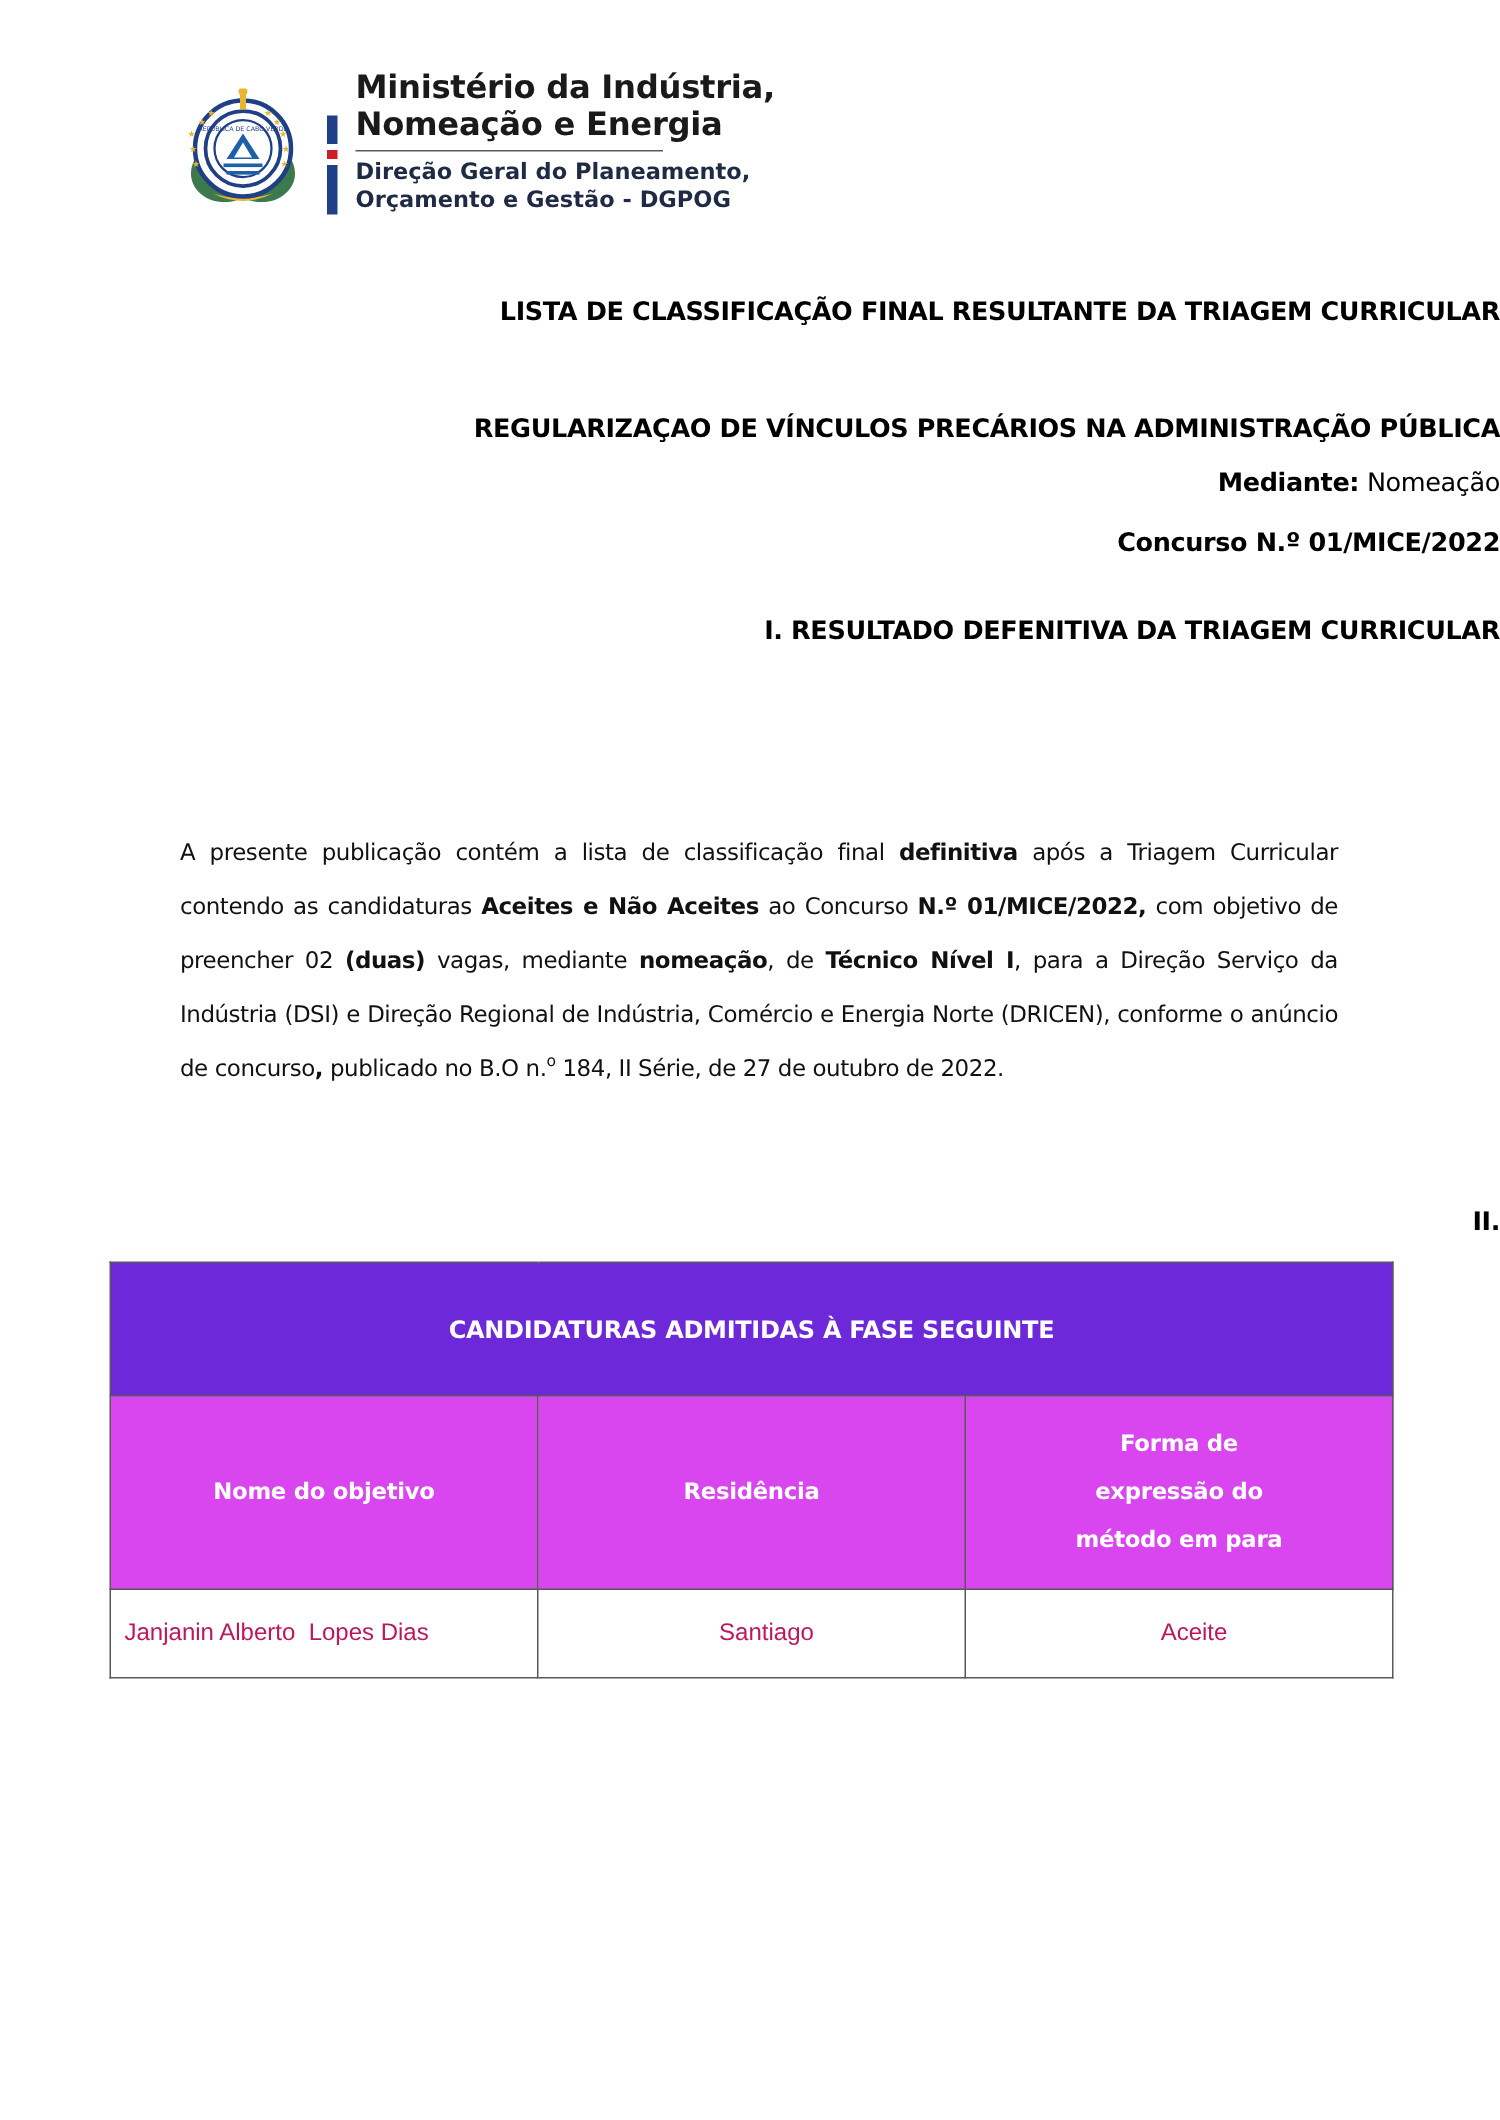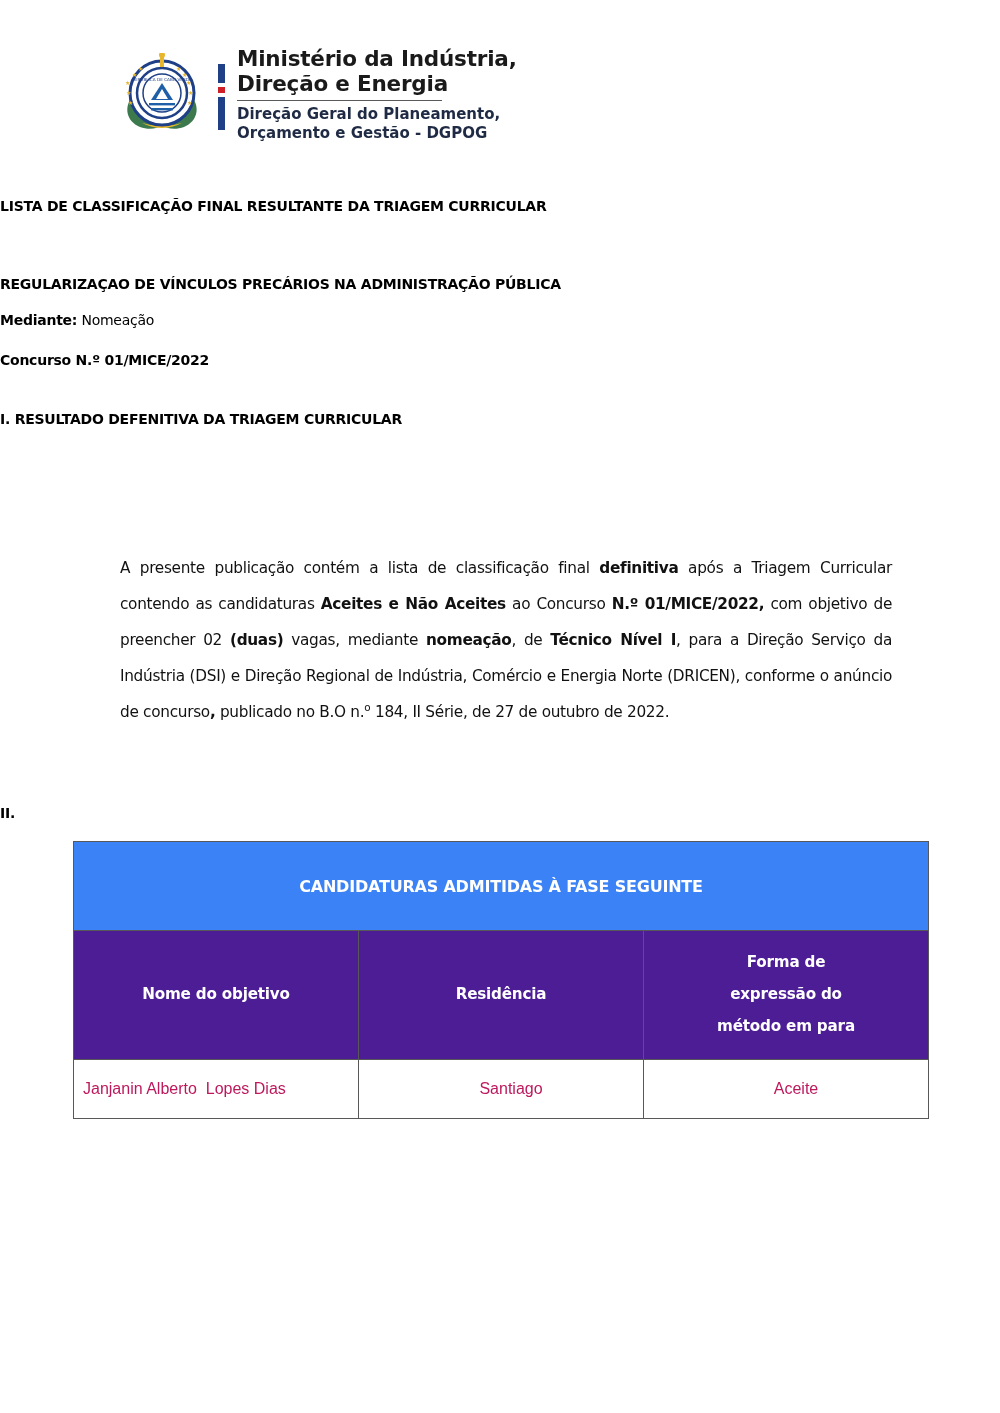--- a/index.html
+++ b/index.html
@@ -15,21 +15,21 @@
     position: relative;
     overflow: hidden;
   }
 
   
   .letterhead {
     position: absolute;
     left: 118px;
     top: 46px;
     display: flex;
-    align-items: center;
+    align-items: flex-end;
   }
   .emblem {
     width: 88px;
     height: 84px;
     flex: 0 0 auto;
     margin-right: 12px;
   }
   .rule-bar {
     position: relative;
     width: 7px;
@@ -78,24 +78,24 @@
     font-weight: bold;
     line-height: 1.28;
     color: #1f2a44;
     white-space: nowrap;
   }
 
   
   .doc-heading {
     position: absolute;
     width: 1000px;
-    text-align: left;
-    font-family: "DejaVu Sans", sans-serif;
-    font-weight: bold;
-    font-size: 14px;
+    text-align: right;
+    font-family: "DejaVu Sans", sans-serif;
+    font-weight: bold;
+    font-size: 17px;
     letter-spacing: -0.25px;
     color: #000;
   }
   #h-title1 { top: 198px; }
   #h-title2 { top: 276px; }
   #h-mediante { top: 312px; font-weight: normal; }
   #h-mediante b { font-weight: bold; }
   #h-concurso { top: 352px; }
   #h-section  { top: 411px; }
   #h-roman-ii { top: 805px; }
@@ -127,32 +127,32 @@
     top: 841px;
     width: 856px;
     border-collapse: collapse;
     table-layout: fixed;
   }
   .results-table td, .results-table th {
     border: 1px solid #585858;
     padding: 0;
   }
   .band-cell {
-    background: #3b82f6;
+    background: #6d28d9;
     color: #ffffff;
     text-align: center;
     font-family: "DejaVu Sans", sans-serif;
     font-weight: bold;
     font-size: 16px;
     letter-spacing: -0.2px;
     height: 88px;
     vertical-align: middle;
   }
   .col-head {
-    background: #4c1d95;
+    background: #d946ef;
     color: #ffffff;
     text-align: center;
     vertical-align: middle;
     font-family: "DejaVu Sans", sans-serif;
     font-weight: bold;
     font-size: 15.2px;
     letter-spacing: -0.2px;
     height: 128px;
     line-height: 2.1;
     padding: 0 8px;
@@ -215,21 +215,21 @@
   </div>
 
   <div class="rule-bar">
     <div class="seg-top"></div>
     <div class="seg-red"></div>
     <div class="seg-bot"></div>
   </div>
 
   <div class="lh-text">
     <div class="lh-title">Ministério da Indústria,</div>
-    <div class="lh-title">Direção e Energia</div>
+    <div class="lh-title">Nomeação e Energia</div>
     <div class="lh-divider"></div>
     <div class="lh-sub">Direção Geral do Planeamento,</div>
     <div class="lh-sub">Orçamento e Gestão - DGPOG</div>
   </div>
 </div>
 
 <div class="doc-heading" id="h-title1">LISTA DE CLASSIFICAÇÃO FINAL RESULTANTE DA TRIAGEM CURRICULAR</div>
 
 <div class="doc-heading" id="h-title2">REGULARIZAÇAO DE VÍNCULOS PRECÁRIOS NA ADMINISTRAÇÃO PÚBLICA</div>
 

